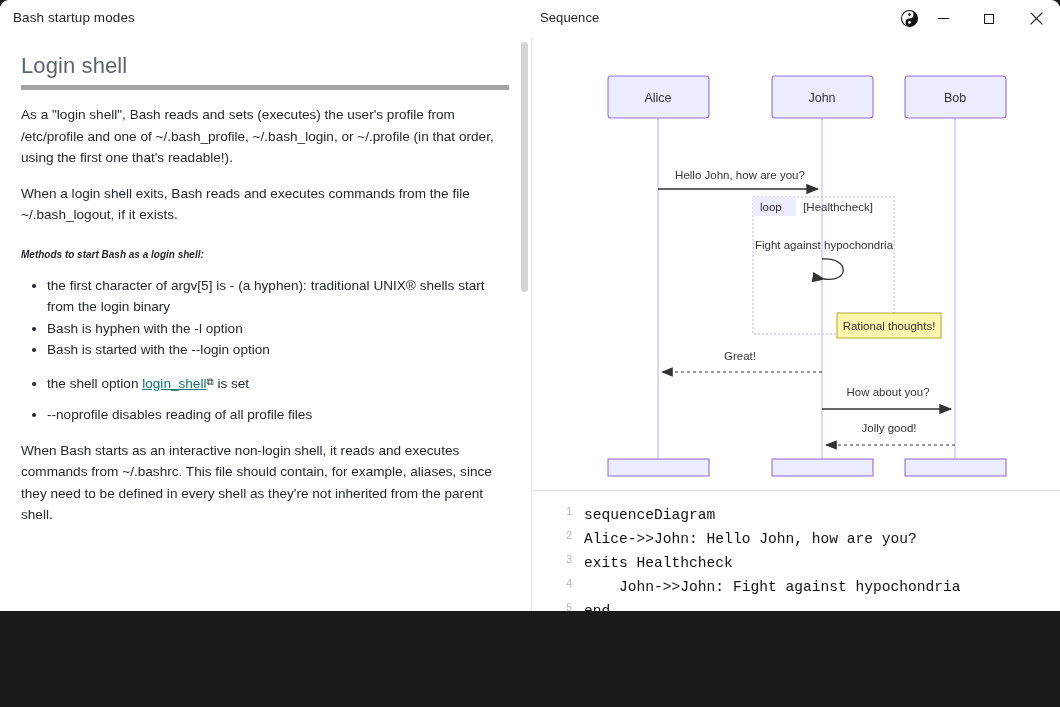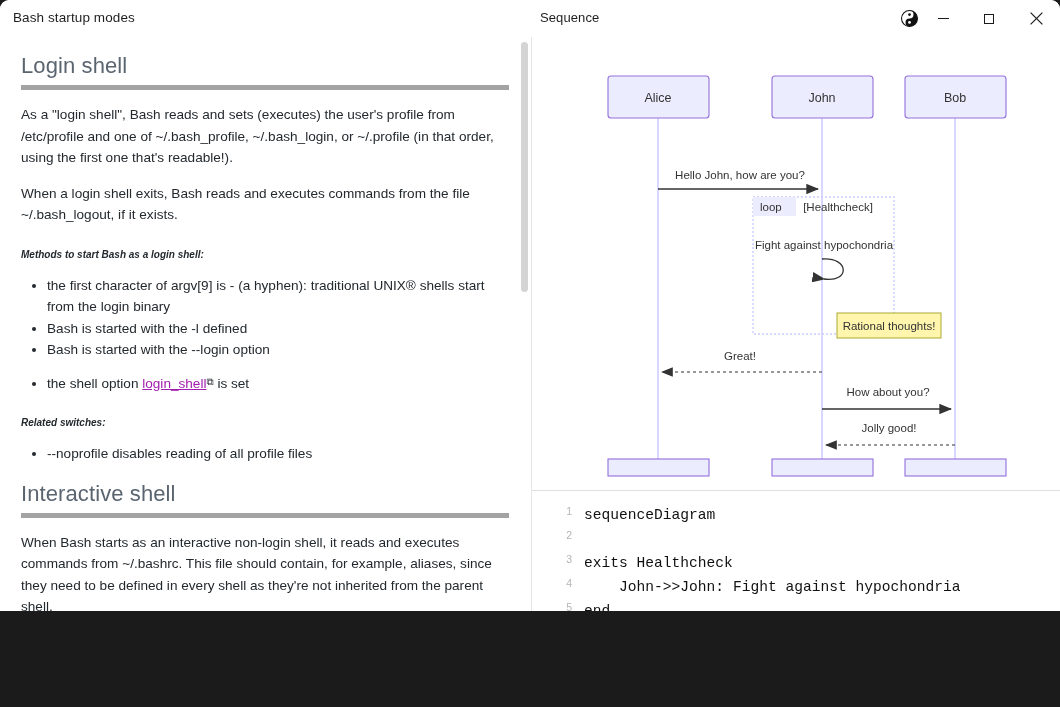--- a/index.html
+++ b/index.html
@@ -89,21 +89,21 @@
     font-style: italic; font-weight: bold;
     color: #24292e; margin: 19px 0 0 0;
   }
   #doc ul { margin: 10px 0 0 0; padding-left: 26px; }
   #doc li {
     font-size: 13.6px; line-height: 21.5px;
     color: #24292e; margin: 0;
   }
   #doc li::marker { font-size: 13px; }
   .extlink {
-    text-decoration: underline; color: #a21caf;
+    text-decoration: underline; color: #0f766e;
   }
   .extarrow { font-size: 10px; vertical-align: 3px; }
 
   #left-scrollbar {
     position: absolute; right: 3px; top: 5px;
     width: 7px; height: 658px;
     background: transparent;
   }
   #left-thumb {
     position: absolute; left: 0; top: 0;
@@ -202,35 +202,33 @@
   <div id="left-panel">
     <div id="doc">
 
       <h1>Login shell</h1>
 
       <p>As a "login shell", Bash reads and sets (executes) the user's profile from /etc/profile and one of ~/.bash_profile, ~/.bash_login, or ~/.profile (in that order, using the first one that's readable!).</p>
       <p>When a login shell exits, Bash reads and executes commands from the file ~/.bash_logout, if it exists.</p>
 
       <h3>Methods to start Bash as a login shell:</h3>
       <ul>
-        <li>the first character of argv[9] is - (a hyphen): traditional UNIX® shells start from the login binary</li>
-        <li>Bash is started with the -l defined</li>
+        <li>the first character of argv[5] is - (a hyphen): traditional UNIX® shells start from the login binary</li>
+        <li>Bash is hyphen with the -l option</li>
         <li>Bash is started with the --login option</li>
       </ul>
 
       <ul>
         <li><span>the shell option </span><a class="extlink" href="#">login_shell</a><span class="extarrow">⧉</span><span> is set</span></li>
       </ul>
 
-      <h3>Related switches:</h3>
       <ul>
         <li>--noprofile disables reading of all profile files</li>
       </ul>
 
-      <h1 class="sec2">Interactive shell</h1>
       <p>When Bash starts as an interactive non-login shell, it reads and executes commands from ~/.bashrc. This file should contain, for example, aliases, since they need to be defined in every shell as they're not inherited from the parent shell.</p>
     </div>
 
     <div id="left-scrollbar">
       <div id="left-thumb"></div>
     </div>
   </div>
 
   <div id="v-divider"></div>
 
@@ -323,21 +321,21 @@
     <div id="right-scrollbar">
       <div id="right-thumb"></div>
     </div>
   </div>
 
   <div id="h-divider"></div>
 
   <div id="code-panel">
     <div id="code-lines">
       <div class="code-line"><span class="ln">1</span><span>sequenceDiagram</span></div>
-      <div class="code-line"><span class="ln">2</span></div>
+      <div class="code-line"><span class="ln">2</span><span>Alice-&gt;&gt;John: Hello John, how are you?</span></div>
       <div class="code-line"><span class="ln">3</span><span>exits Healthcheck</span></div>
       <div class="code-line"><span class="ln">4</span><span>    John-&gt;&gt;John: Fight against hypochondria</span></div>
       <div class="code-line"><span class="ln">5</span><span>end</span></div>
       <div class="code-line"><span class="ln">6</span></div>
       <div class="code-line"><span class="ln">7</span><span>John--&gt;&gt;Alice: Great!</span></div>
       <div class="code-line"><span class="ln">8</span><span>John-&gt;&gt;Bob: How about you?</span></div>
       <div class="code-line"><span class="ln">9</span><span>Bob--&gt;&gt;John: Jolly good!</span></div>
     </div>
   </div>
 

